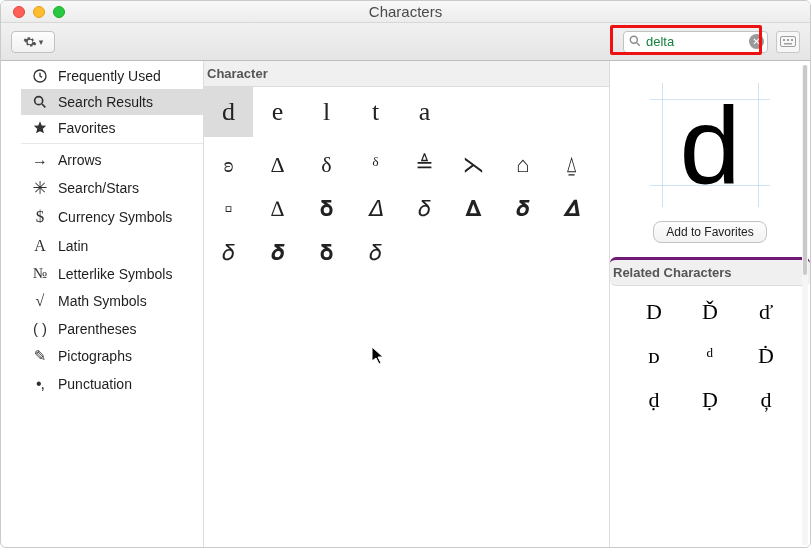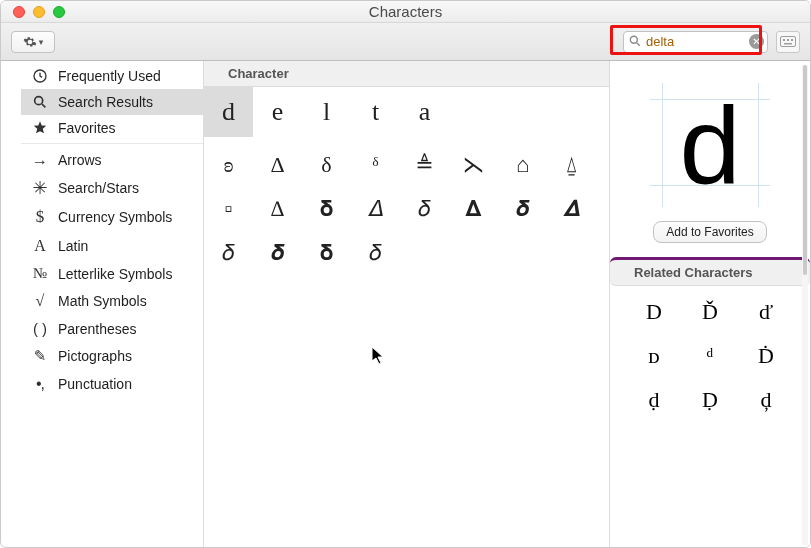--- a/index.html
+++ b/index.html
@@ -11,37 +11,37 @@
   .light.red{background:#ff5f57; border:0.5px solid #e24540;}
   .light.yellow{background:#febc2e;border:0.5px solid #dfa023;}
   .light.green{background:#28c840;border:0.5px solid #1bad2c;}
   .titlebar .title{position:absolute; left:0; right:0; text-align:center; font-size:15px; color:#4a4a4a; pointer-events:none;}
   
   .toolbar{height:38px; background: linear-gradient(#f1f1f1,#e5e5e5); border-bottom:1px solid #bdbdbd; display:flex; align-items:center; padding:0 10px; gap:8px;}
   .gear-btn{height:22px; min-width:44px; border:1px solid #c2c2c2; border-radius:4px; background:linear-gradient(#fdfdfd,#f1f1f1); display:flex; align-items:center; justify-content:center; gap:2px; font-size:13px; color:#444;}
   .gear-btn svg{width:14px;height:14px;}
   .spacer{flex:1;}
   .search-wrap{position:relative; width:145px;}
-  .search-wrap input{width:100%; height:22px; border:1px solid #c2c2c2; border-radius:4px; background:#fff; padding:0 22px 0 22px; font-size:13px; color:#a16207;}
+  .search-wrap input{width:100%; height:22px; border:1px solid #c2c2c2; border-radius:4px; background:#fff; padding:0 22px 0 22px; font-size:13px; color:#15803d;}
   .search-wrap .sicon{position:absolute; left:5px; top:3.5px; color:#8b8b8b;}
   .search-wrap .clear{position:absolute; right:4px; top:3px; width:15px; height:15px; border-radius:50%; background:#9a9a9a; color:#fff; font-size:10px; display:flex; align-items:center; justify-content:center; cursor:pointer;}
   .search-highlight{position:absolute; border:3px solid #e11; pointer-events:none; border-radius:2px;}
   .kbd-btn{width:24px;height:22px;border:1px solid #c8c8c8;border-radius:3px;background:#f7f7f7;display:flex;align-items:center;justify-content:center;color:#9e9e9e;}
   
   .body{display:flex; height:calc(100% - 60px);}
   
   .sidebar{width:183px; background:#fff; border-right:1px solid #dcdcdc; overflow-y:auto; padding-top:2px;margin-left:20px;}
   .sb-item{display:flex; align-items:center; gap:9px; padding:5px 10px; font-size:14px; color:#1e1e1e; cursor:default;}
   .sb-item .ic{width:18px; display:flex; justify-content:center; color:#303030;}
   .sb-item.selected{background:#dcdcdc;}
   .sb-sep{height:1px;background:#e8e8e8;margin:2px 0;}
   
   .main{flex:1; display:flex; min-width:0;}
   .center{flex:1; border-right:1px solid #dcdcdc; display:flex; flex-direction:column; overflow:hidden;}
-  .section-header{background:#f0f0f0; border-top:1px solid #dcdcdc;border-bottom:1px solid #dcdcdc; padding:5px 24px; font-size:13px; color:#555; font-weight:600;}
+  .section-header{background:#f0f0f0; border-top:1px solid #dcdcdc;border-bottom:1px solid #dcdcdc; padding:5px 3px; font-size:13px; color:#555; font-weight:600;}
   .section-header:first-child{border-top:none;}
   .char-row{display:flex; padding:0; background:#fff;}
   .char-cell{width:49px;height:50px;display:flex;align-items:center;justify-content:center;font-size:26px;color:#222; font-family: Georgia, "Times New Roman", serif; cursor:pointer;}
   .char-cell.selected{background:#dcdcdc;}
   .grid{display:grid; grid-template-columns:repeat(8, 49px); padding:6px 0; gap:0; background:#fff; flex:1; align-content:start;}
   .grid .cell{height:44px;display:flex;align-items:center;justify-content:center;font-size:22px;color:#222;cursor:pointer; font-family: Georgia,"Times New Roman", serif;}
   
   .detail{width:200px; background:#fff; display:flex; flex-direction:column; }
   .preview{flex:0 0 auto; padding:14px 0 6px; display:flex; flex-direction:column; align-items:center;}
   .preview .glyph-box{width:140px;height:140px;position:relative;display:flex;align-items:center;justify-content:center;}

